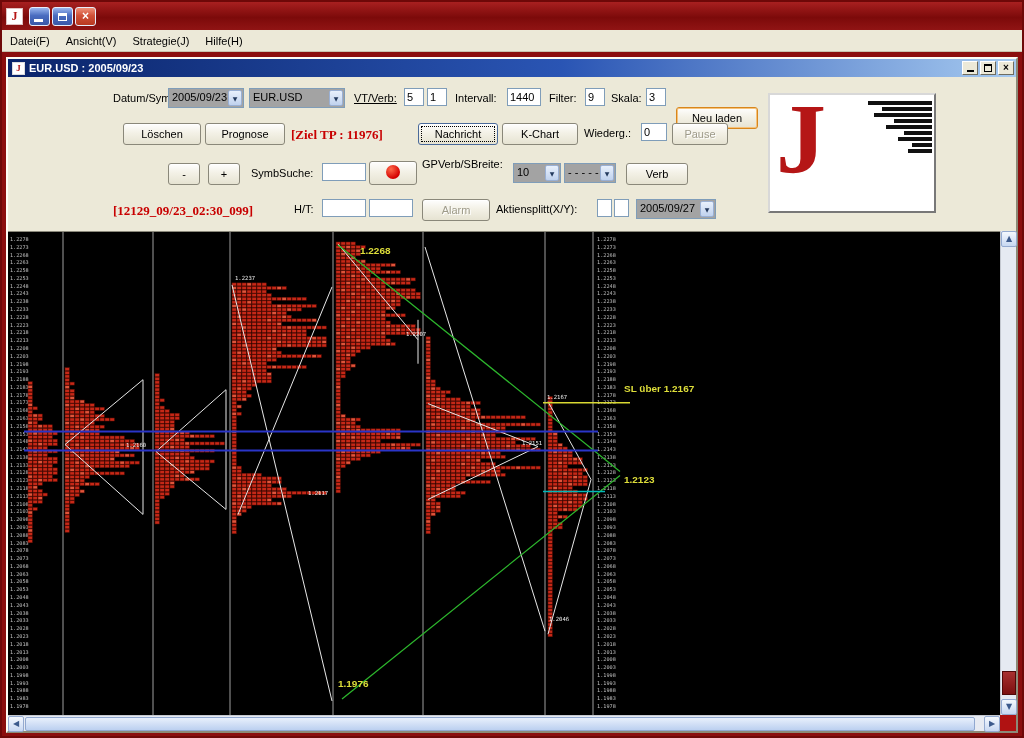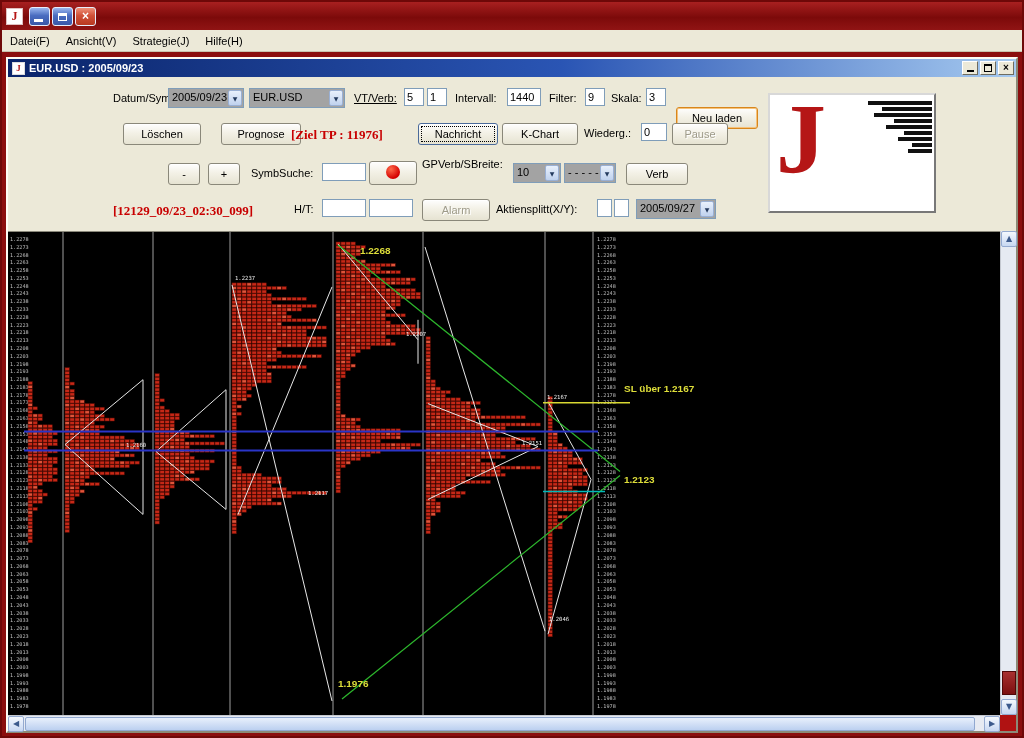--- a/index.html
+++ b/index.html
@@ -142,21 +142,21 @@
         <input class="inp" style="left: 419px; top: 11px; width: 20px;" value="1">
         <span class="lbl" style="left:447px;top:15px;">Intervall:</span>
         <input class="inp" style="left: 499px; top: 11px; width: 34px;" value="1440">
         <span class="lbl" style="left:541px;top:15px;">Filter:</span>
         <input class="inp" style="left: 577px; top: 11px; width: 20px;" value="9">
         <span class="lbl" style="left:603px;top:15px;">Skala:</span>
         <input class="inp" style="left: 638px; top: 11px; width: 20px;" value="3">
         <span class="btn default" style="left:668px;top:10px;width:82px;margin-top:20px;">Neu laden</span>
 
         <span class="btn" style="left:115px;top:46px;width:78px;">Löschen</span>
-        <span class="btn" style="left:213px;top:46px;width:80px;">Prognose</span>
+        <span class="btn" style="left:197px;top:46px;width:80px;">Prognose</span>
         <span class="red-text" style="left:283px;top:50px;">[Ziel TP : 11976]</span>
         <span class="btn focused" style="left:410px;top:46px;width:80px;">Nachricht</span>
         <span class="btn" style="left:494px;top:46px;width:76px;">K-Chart</span>
         <span class="lbl" style="left:576px;top:50px;">Wiederg.:</span>
         <input class="inp" style="left: 633px; top: 46px; width: 26px;" value="0">
         <span class="btn disabled" style="left:664px;top:46px;width:56px;">Pause</span>
 
         <span class="btn" style="left:160px;top:86px;width:32px;">-</span>
         <span class="btn" style="left:200px;top:86px;width:32px;">+</span>
         <span class="lbl" style="left:243px;top:90px;">SymbSuche:</span>

